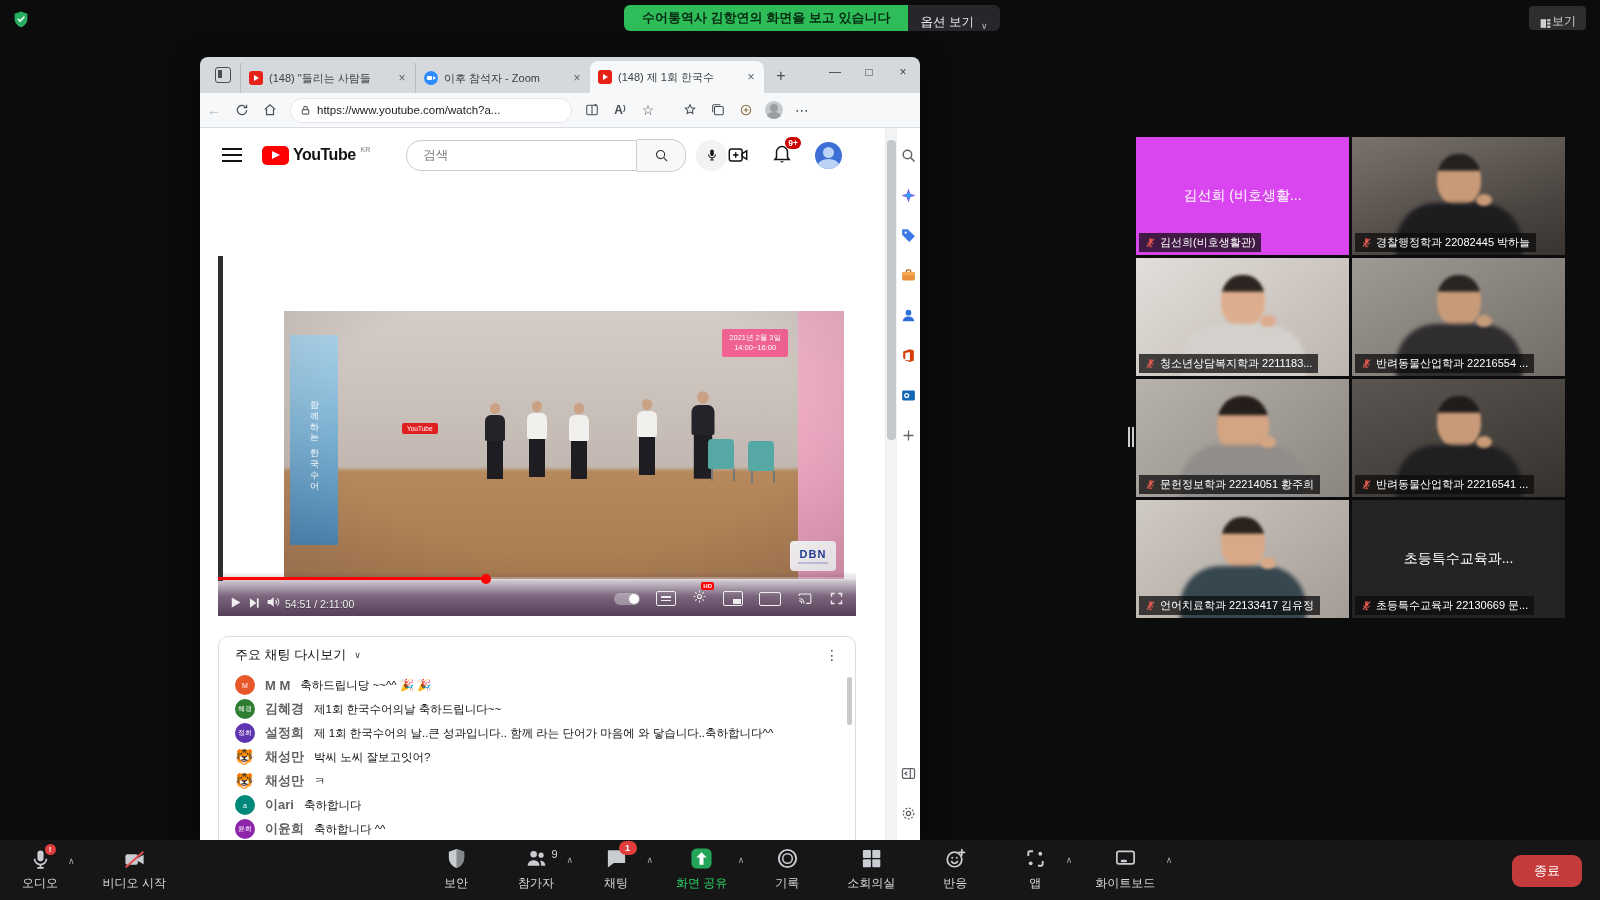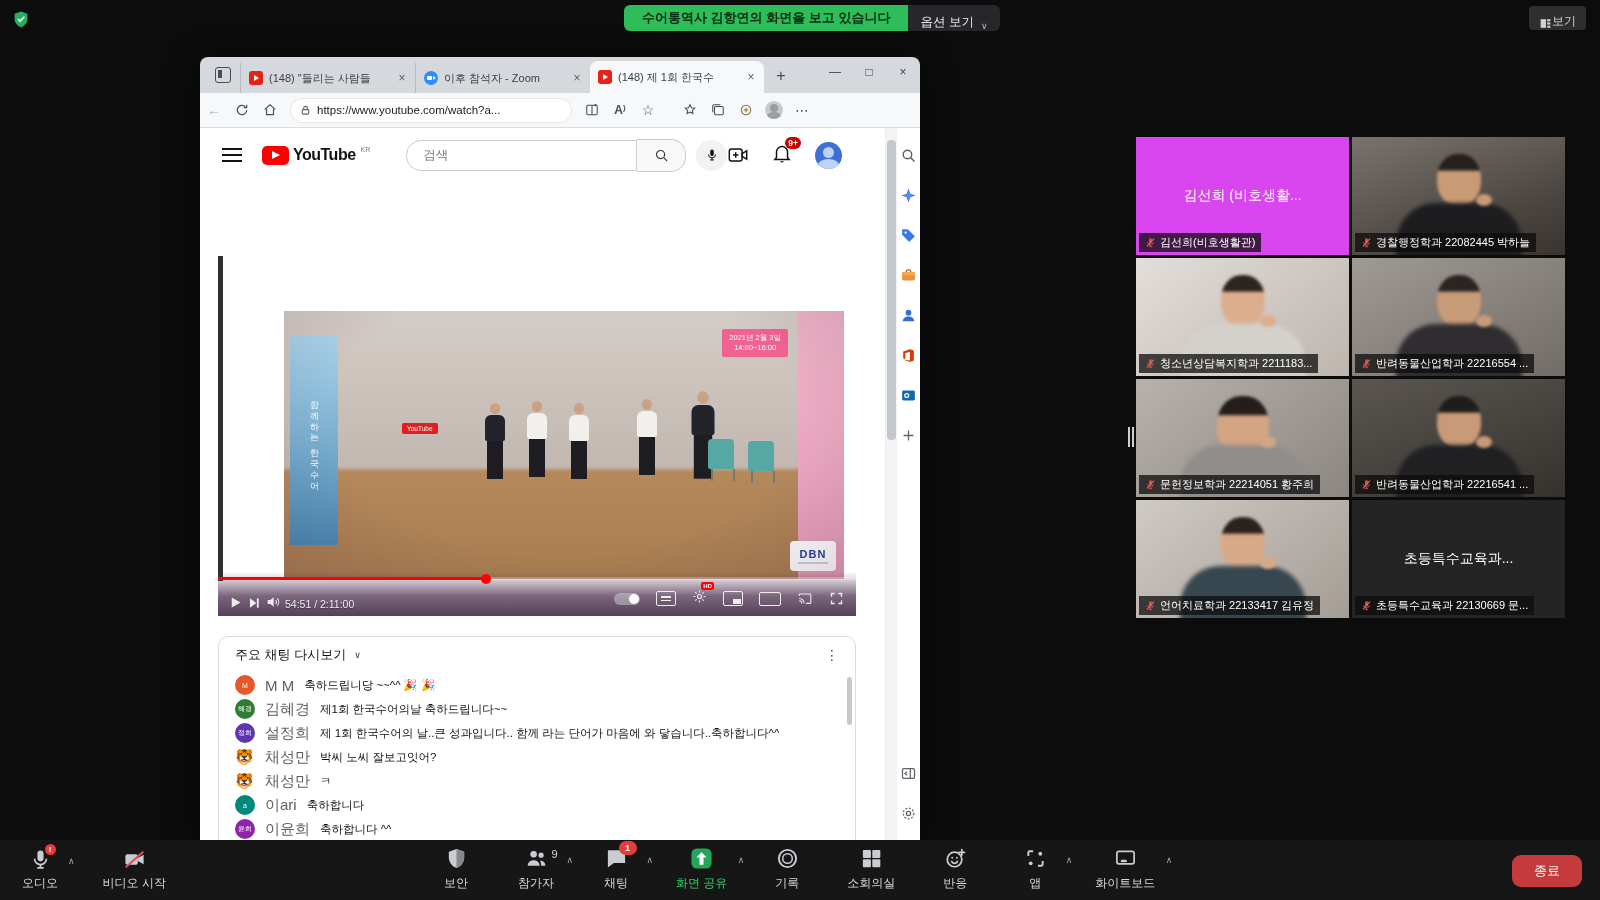--- a/index.html
+++ b/index.html
@@ -144,21 +144,21 @@
   
   .chatbox{position:absolute;left:18px;top:508px;width:636px;height:268px;border:1px solid #dcdcdc;
       border-radius:10px;overflow:hidden;background:#fff}
   .chathead{height:36px;display:flex;align-items:center;padding:0 16px;font-size:13px;color:#0f0f0f;gap:8px}
   .chathead .v{font-size:9px;color:#333}
   .chathead .kebab{margin-left:auto;color:#555;font-size:14px}
   .msg{display:flex;align-items:center;gap:10px;height:24px;padding:0 16px;font-size:11.5px;color:#0f0f0f}
   .msg .av{width:20px;height:20px;border-radius:50%;color:#fff;font-size:7px;display:flex;
       align-items:center;justify-content:center;flex:0 0 auto;overflow:hidden}
   .msg .av.em{font-size:15px;background:transparent;color:initial}
-  .msg .who{color:#606060;font-weight:normal;font-size:15px;white-space:nowrap}
+  .msg .who{color:#606060;font-weight:bold;font-size:13px;white-space:nowrap}
   .msg .txt{white-space:nowrap;overflow:hidden}
   .chatscroll{position:absolute;right:3px;top:40px;width:5px;height:48px;background:#c9c9c9;border-radius:3px}
 
   
   .panel{position:absolute;left:1136px;top:137px;width:429px;display:flex;flex-wrap:wrap;gap:3px;justify-content:center}
   .tile{position:relative;width:213px;height:118px;background:#d946ef;overflow:hidden;box-sizing:border-box}
   .tile.active{border:3px solid #cfe14c;box-shadow:0 0 0 1px #8fbf3f inset}
   .tile .center{position:absolute;inset:0;display:flex;align-items:center;justify-content:center;
       color:#fff;font-size:14px;white-space:nowrap}
   .tile.off-b{background:#242424}

